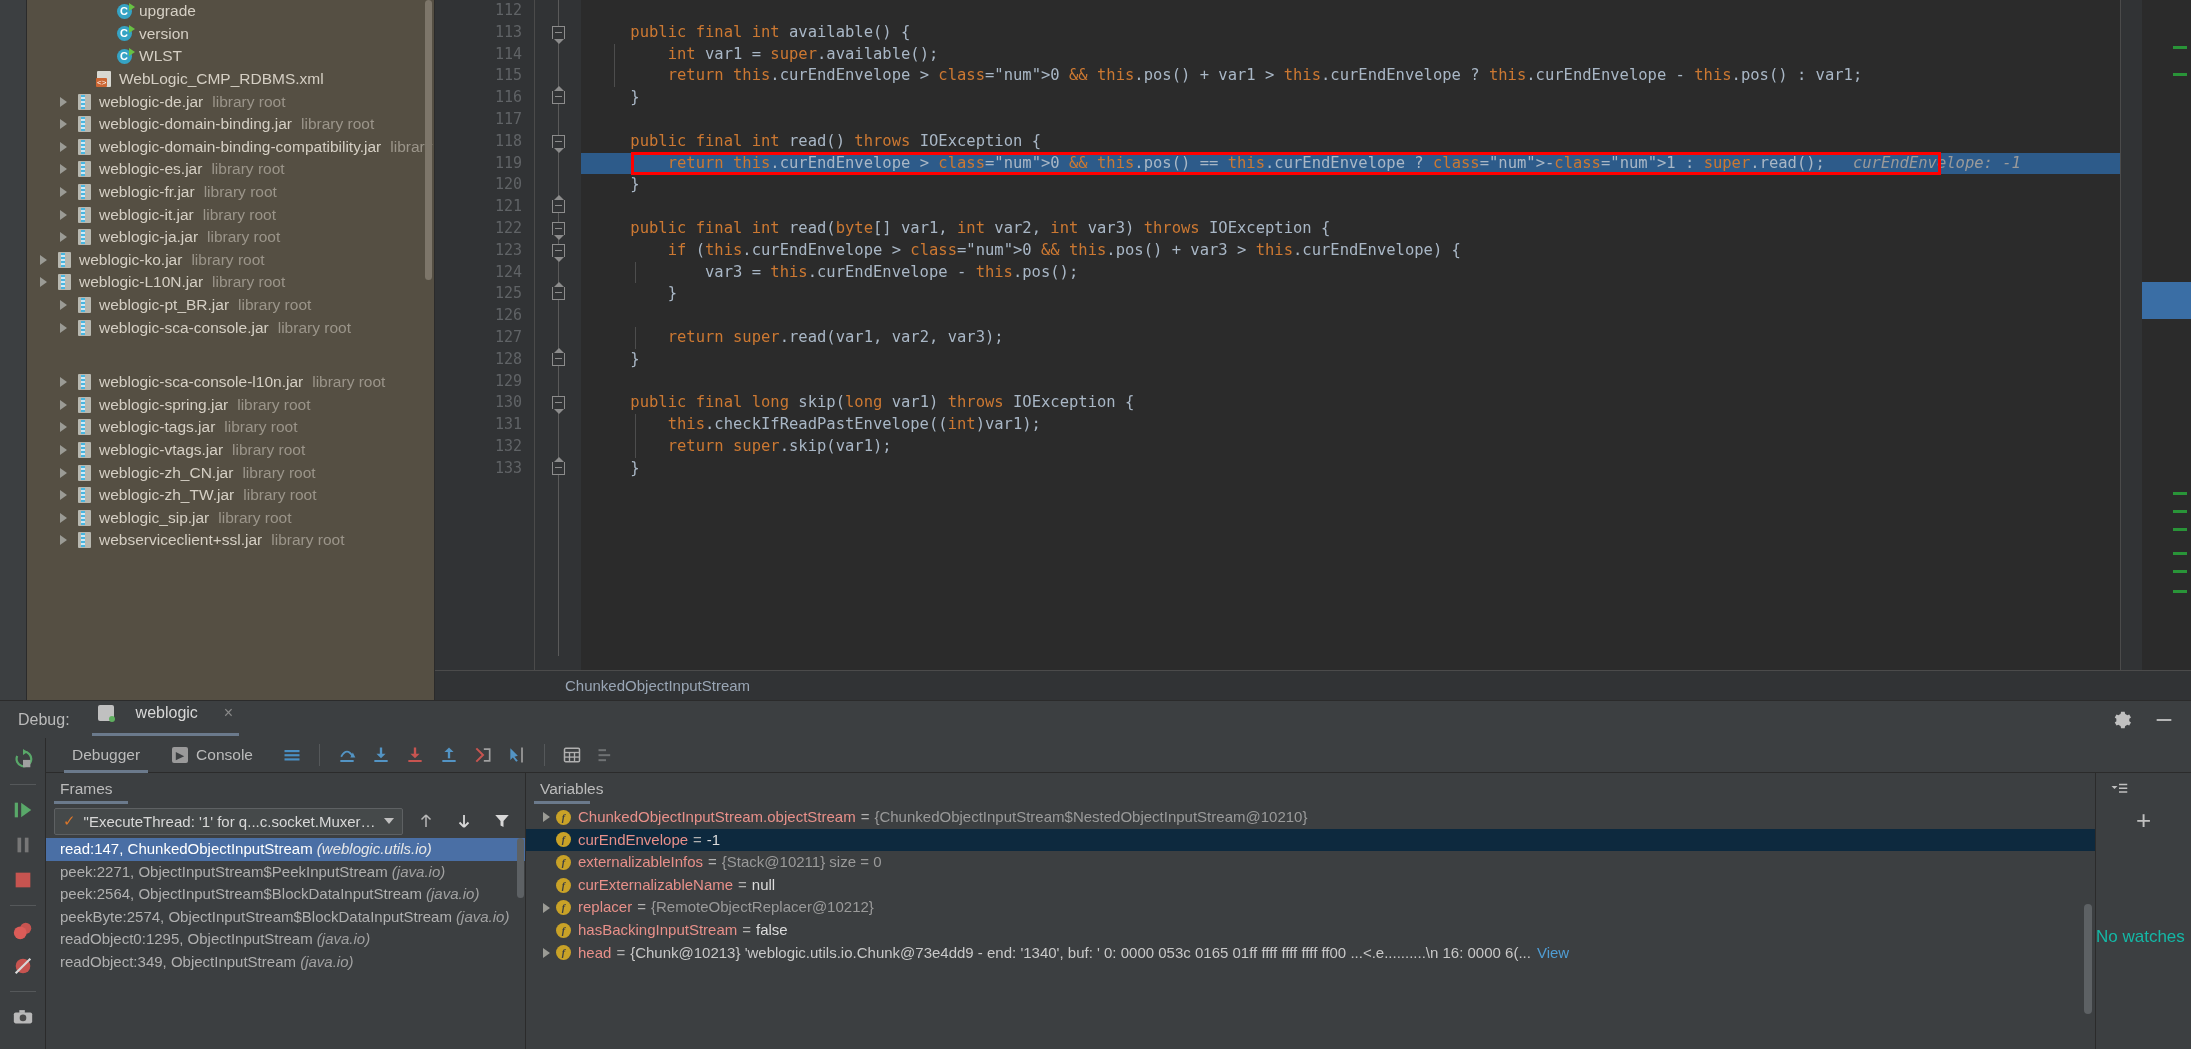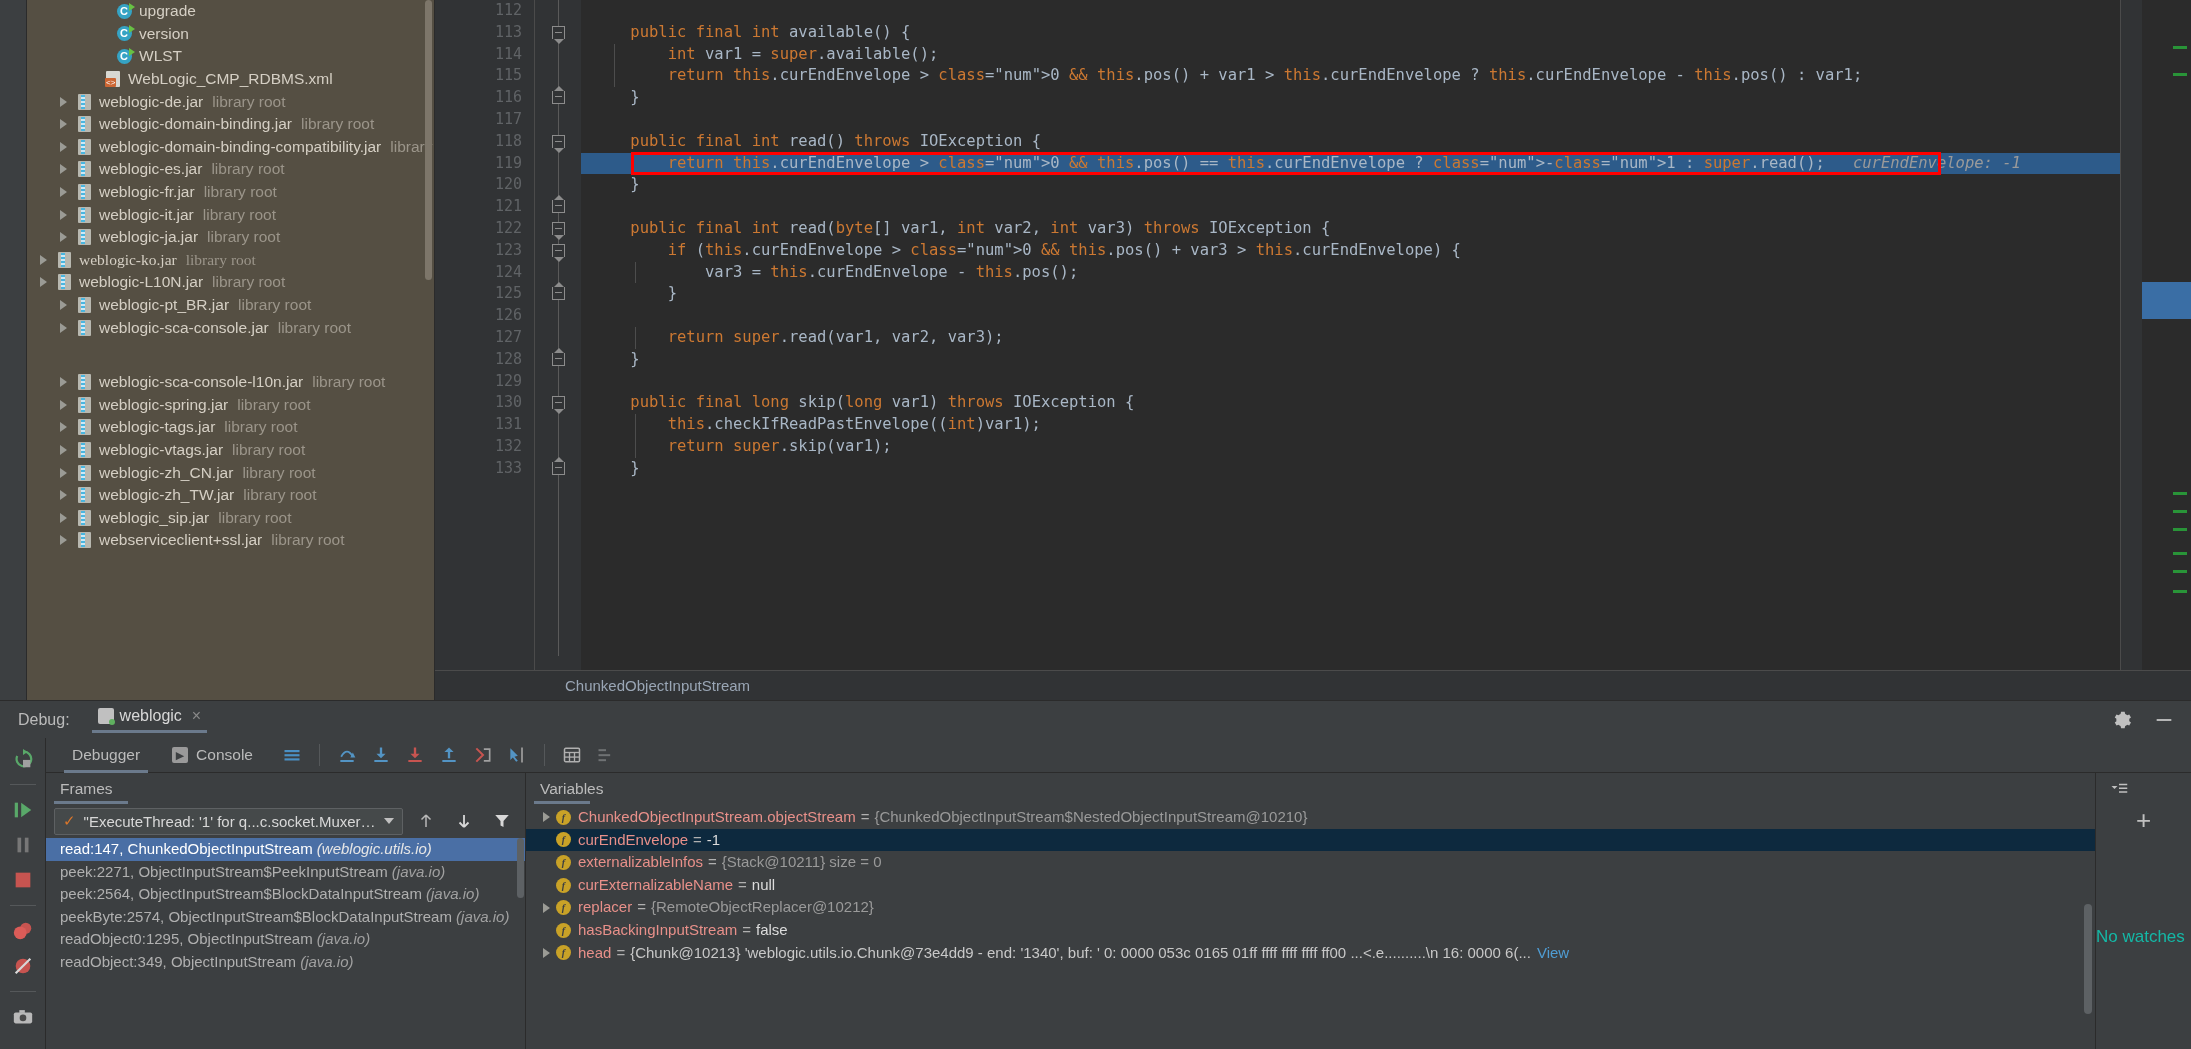--- a/index.html
+++ b/index.html
@@ -159,21 +159,21 @@
 
   
   .debug-panel { height: 349px; width: 100%; display:flex; flex-direction:column; background:#3c3f41; border-top:1px solid #2b2b2b; }
 
   .debug-header {
     height: 37px; display:flex; align-items:center; padding-left: 18px;
     position: relative;
   }
   .debug-header .dtitle { font-size: 16px; color: #bbbbbb; margin-right: 22px; }
   .run-tab {
-    display:flex; align-items:center; gap:6px; position:relative; padding: 0 6px 8px 6px;
+    display:flex; align-items:center; gap:22px; position:relative; padding: 0 6px 14px 6px;
   }
   .run-tab .tabline { position:absolute; left:0; right:0; bottom:0; height:3px; background:#6b7a8c; }
   .run-ico {
     width: 16px; height:16px; background:#c0c0c0; border-radius:2px; position:relative;
   }
   .run-ico:after { content:""; position:absolute; right:-1px; bottom:-1px; width:6px; height:6px; border-radius:50%; background:#5fb05f; }
   .run-tab .rtl { font-size: 16px; color:#d8d8d8; }
   .close-x { color:#8a8a8a; font-size:16px; margin-left:4px; cursor:pointer; }
   .dh-right { margin-left:auto; display:flex; align-items:center; gap:20px; padding-right:16px; }
 
@@ -282,21 +282,21 @@
           </span>
           <span class="lbl">version</span>
         </div>
         <div class="tree-row" style="padding-left: 66px;">
           <span class="tw"></span>
           <span class="ico">
             <span class="ico-class">C</span>
           </span>
           <span class="lbl">WLST</span>
         </div>
-        <div class="tree-row" style="padding-left: 46px; margin-left: 9px;">
+        <div class="tree-row" style="padding-left: 46px;">
           <span class="tw"></span>
           <span class="ico">
             <span class="ico-xml"></span>
           </span>
           <span class="lbl">WebLogic_CMP_RDBMS.xml</span>
         </div>
         <div class="tree-row" style="padding-left: 26px;">
           <span class="tw">
             <span class="arrow"></span>
           </span>
@@ -359,21 +359,21 @@
         <div class="tree-row" style="padding-left: 26px;">
           <span class="tw">
             <span class="arrow"></span>
           </span>
           <span class="ico">
             <span class="ico-jar"></span>
           </span>
           <span class="lbl">weblogic-ja.jar</span>
           <span class="sub">library root</span>
         </div>
-        <div class="tree-row" style=" font-family: Liberation Serif, serif;">
+        <div class="tree-row" style="">
           <span class="tw">
             <span class="arrow"></span>
           </span>
           <span class="ico">
             <span class="ico-jar"></span>
           </span>
           <span class="lbl">weblogic-ko.jar</span>
           <span class="sub">library root</span>
         </div>
         <div class="tree-row" style="">

